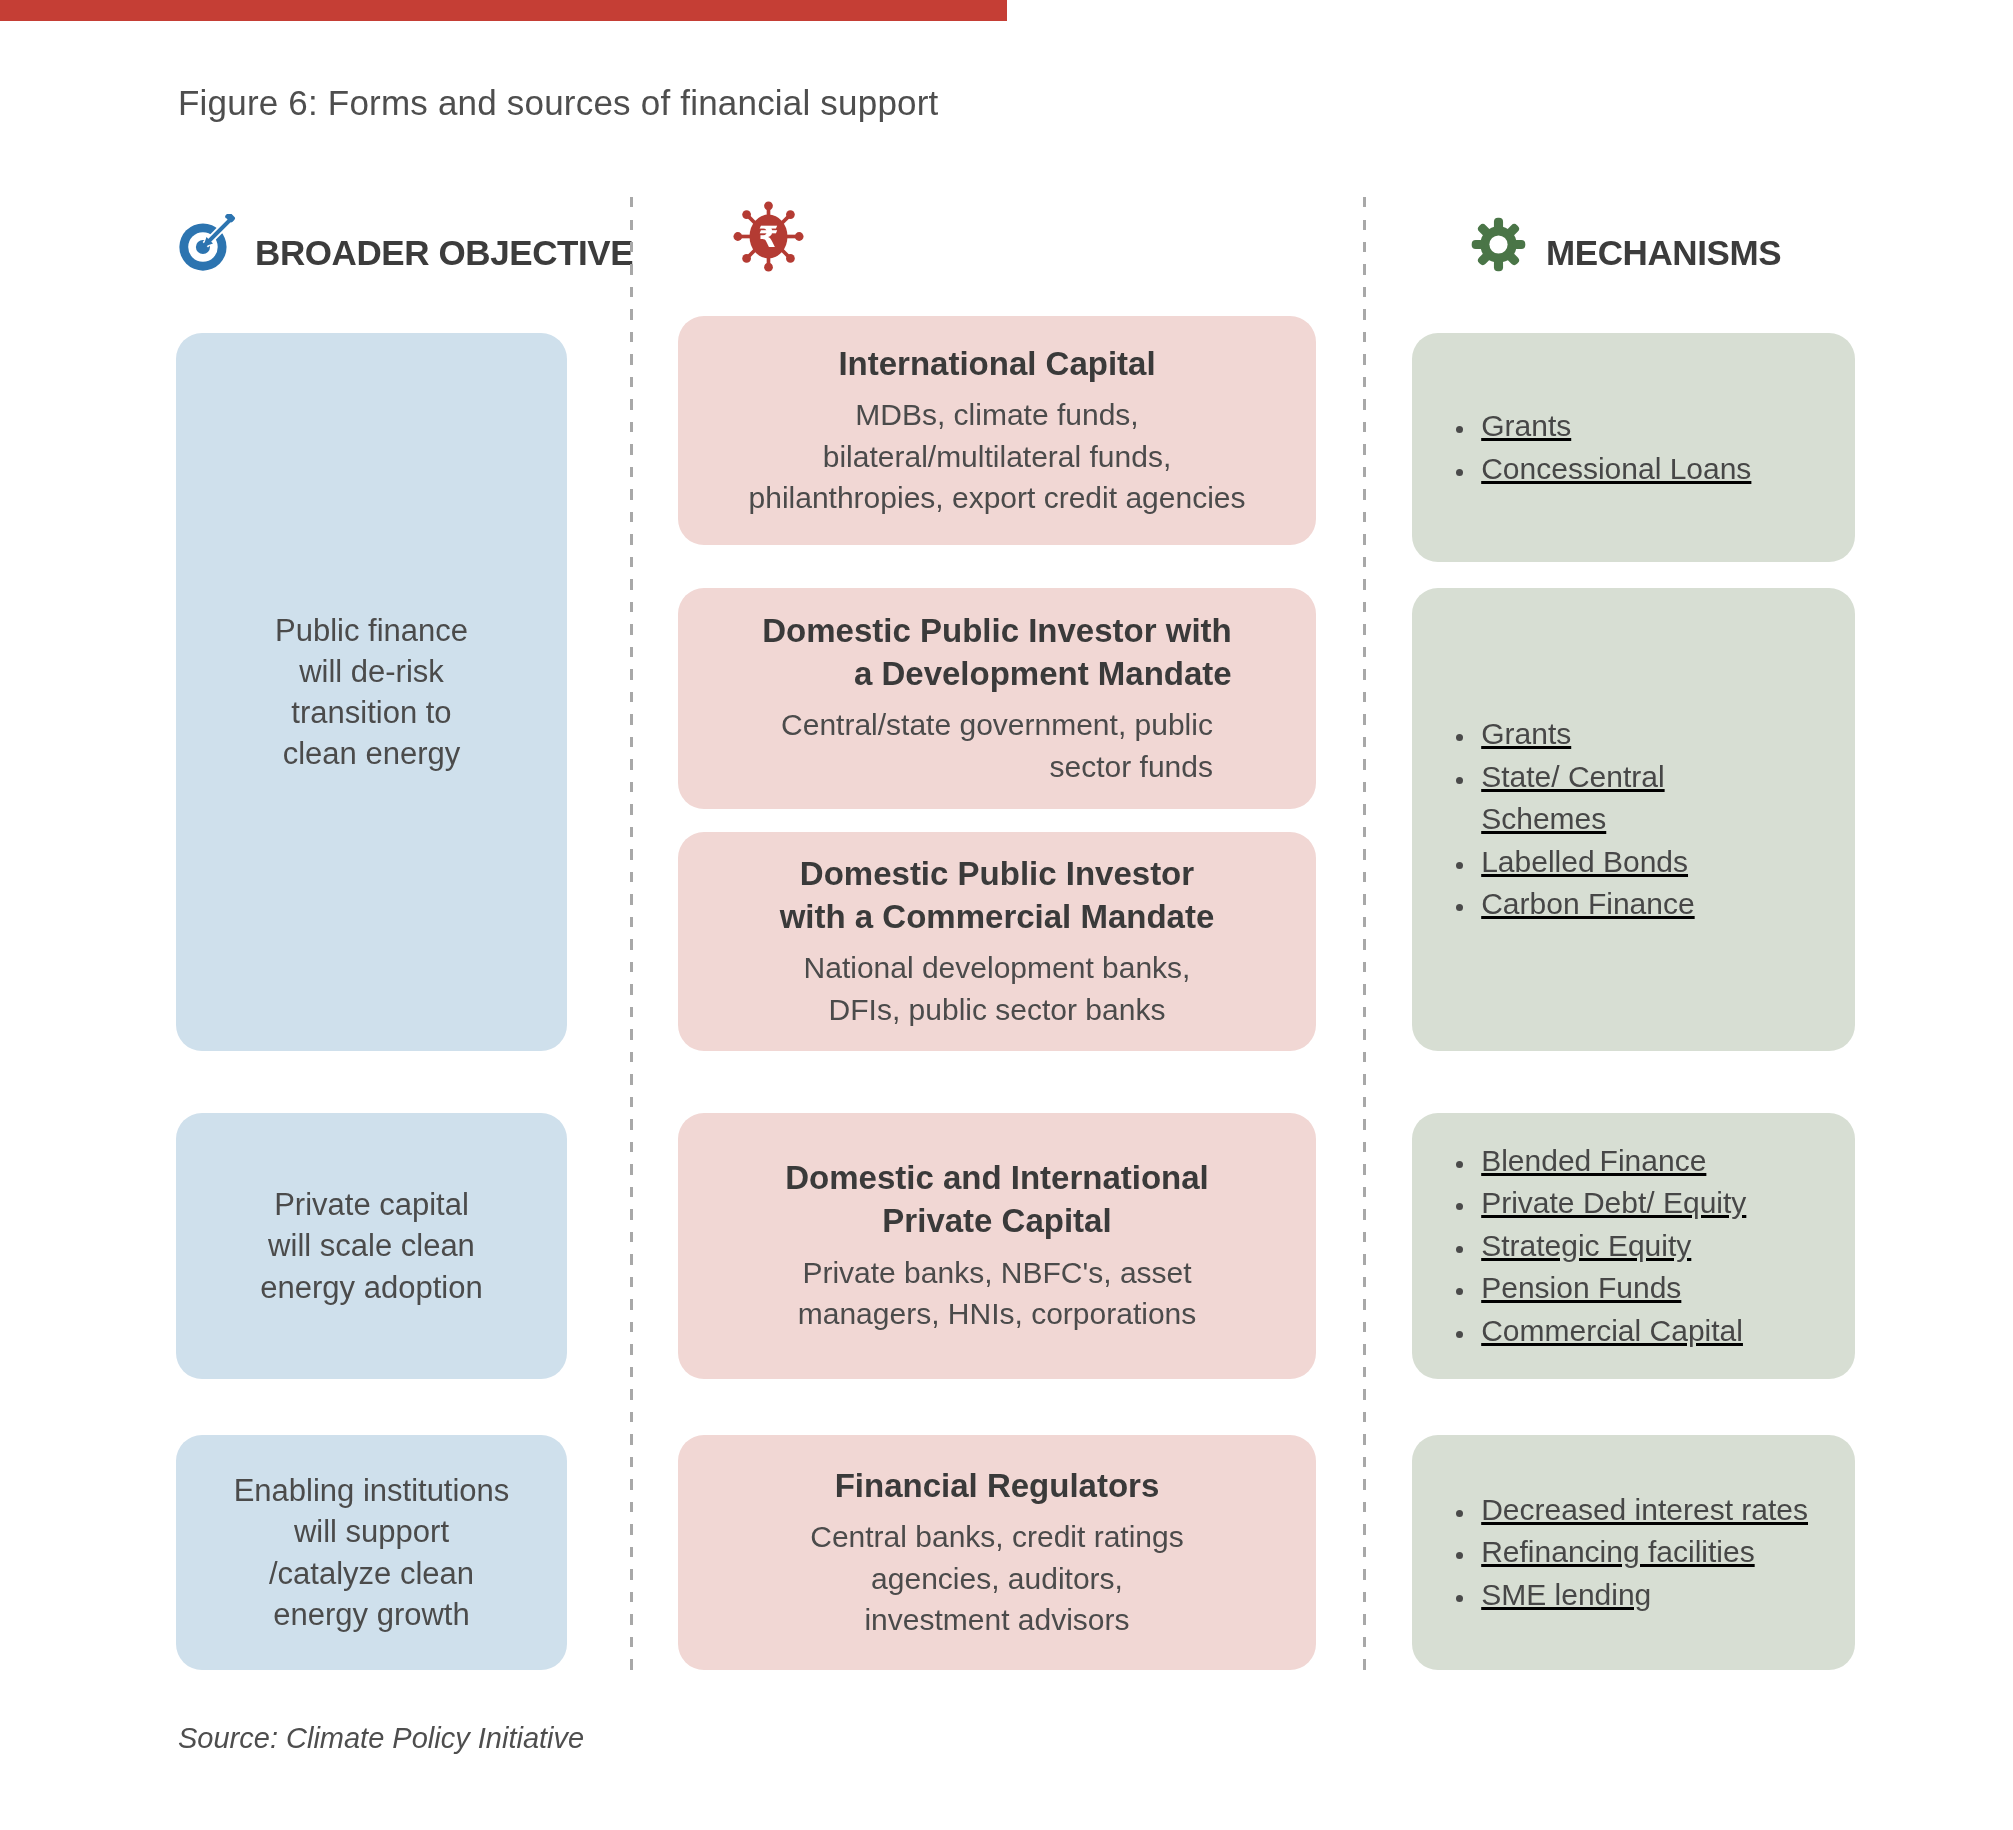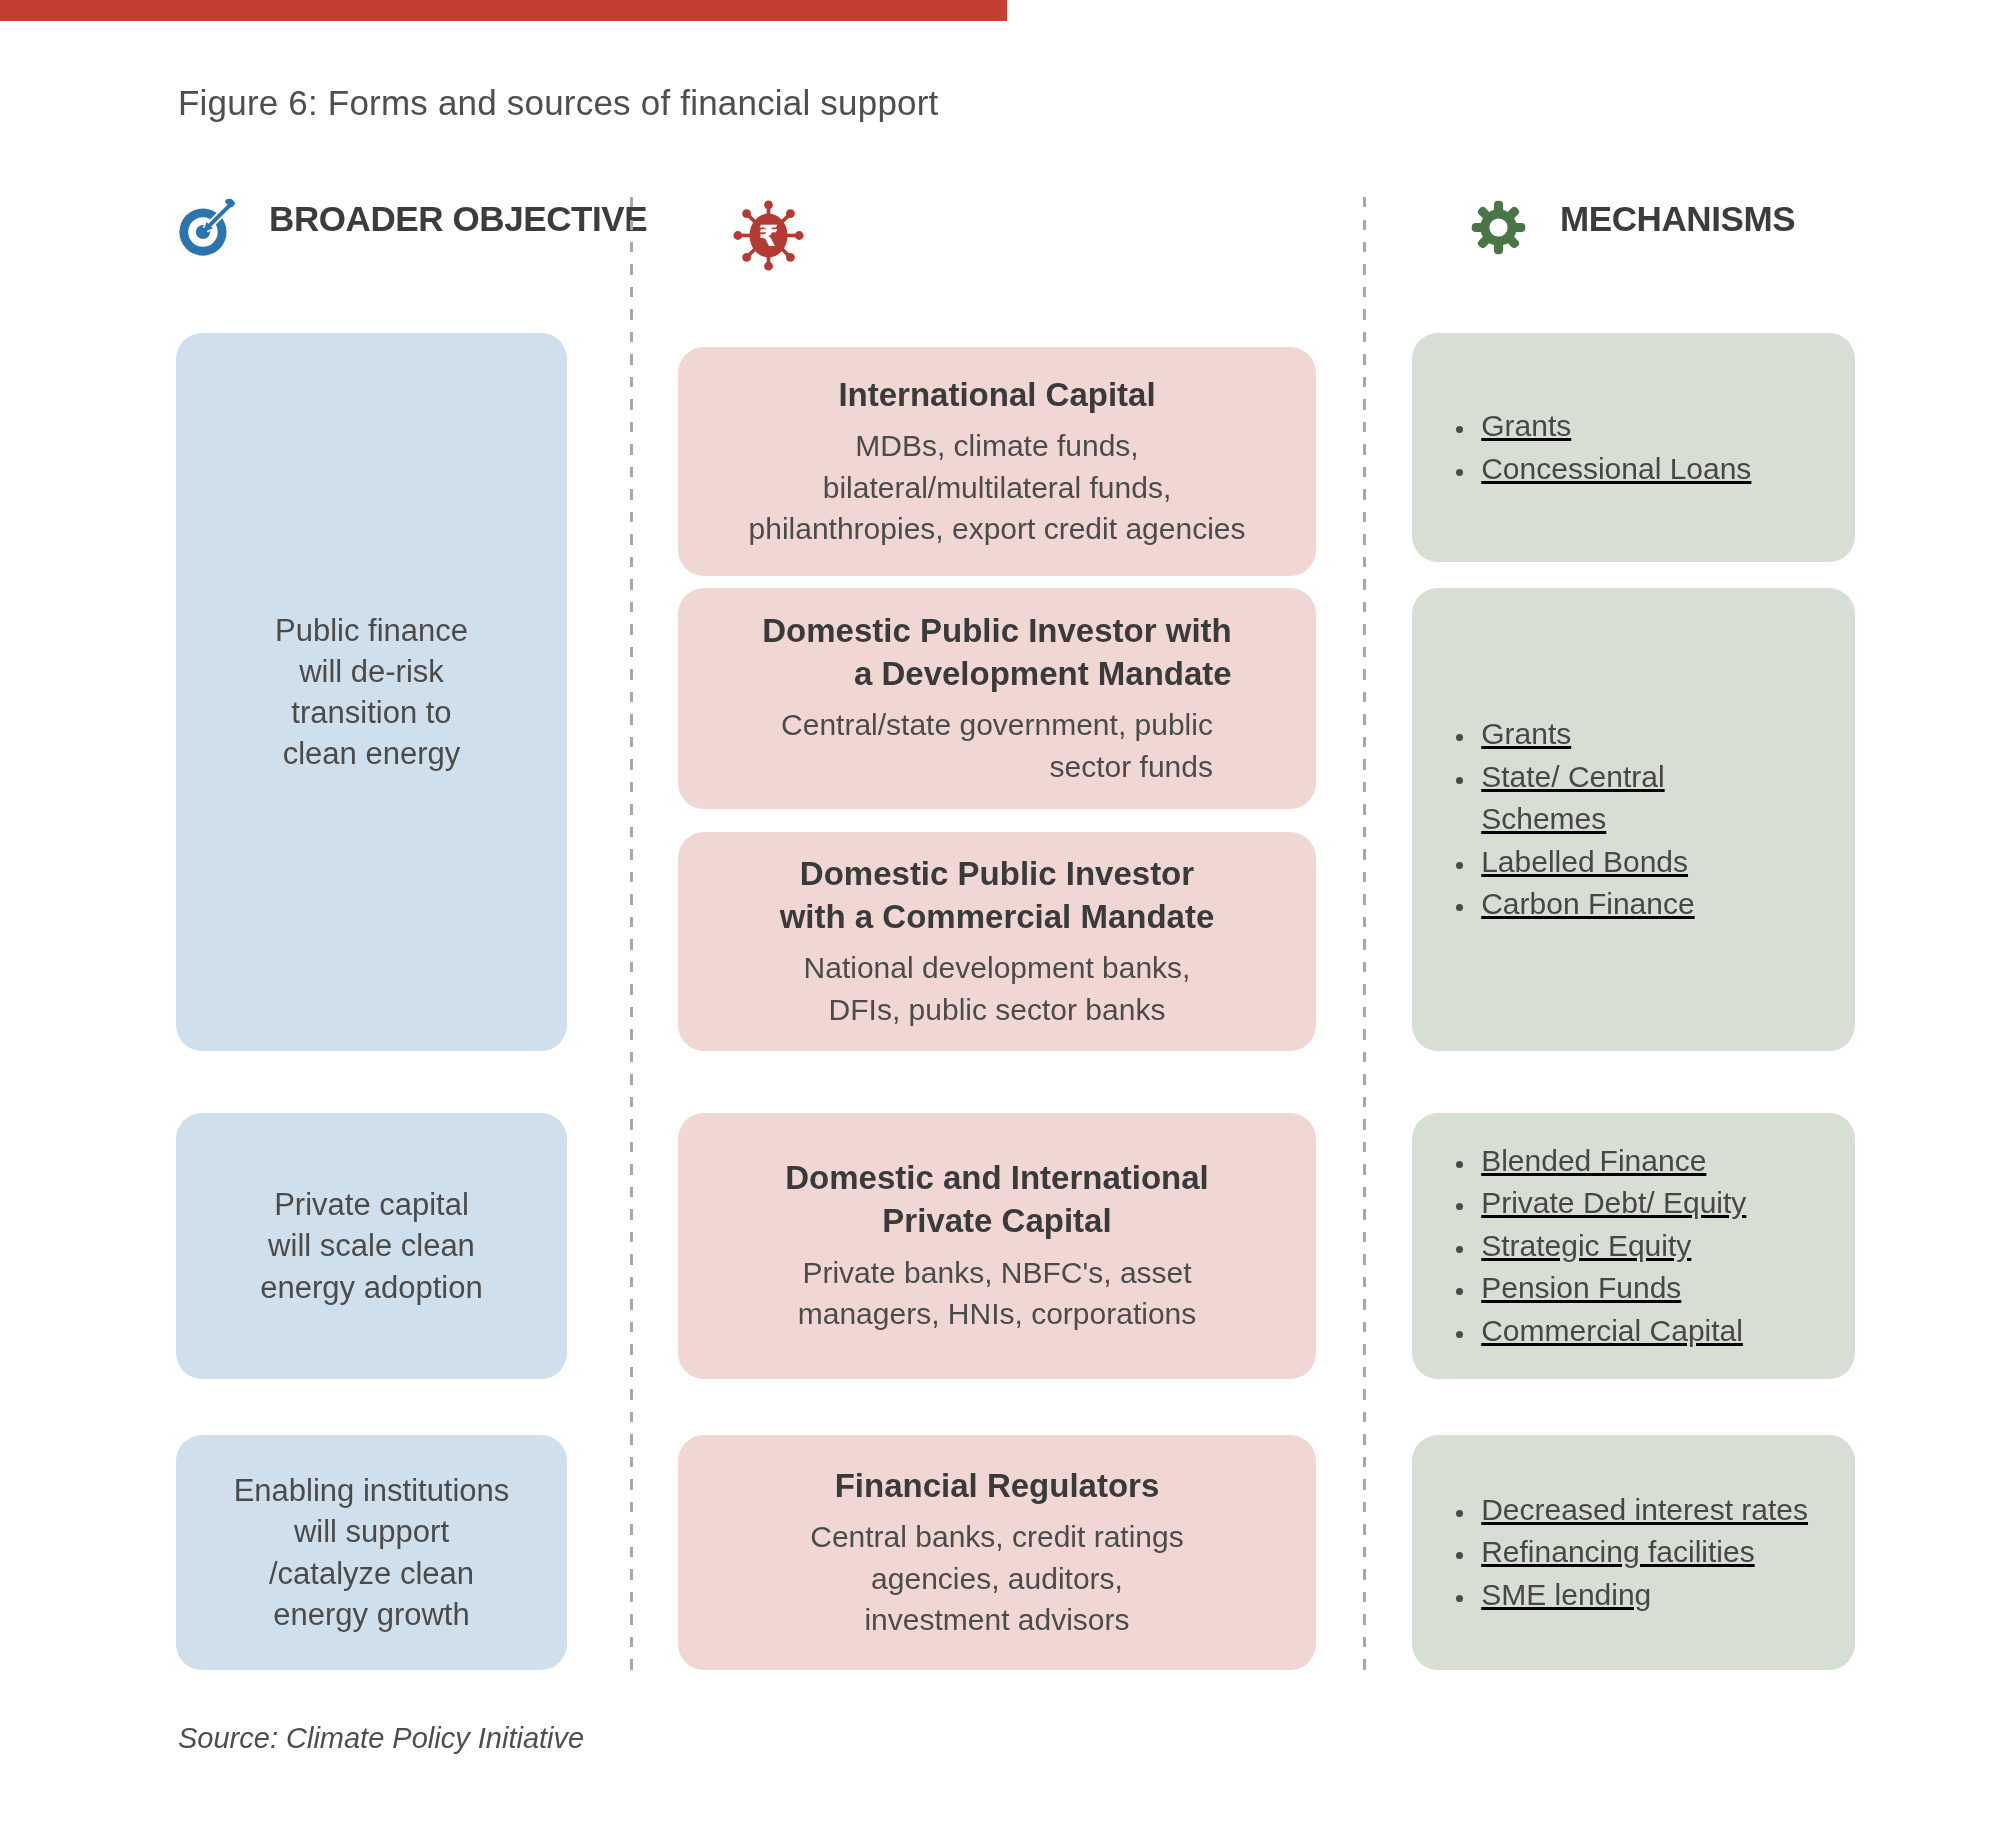--- a/index.html
+++ b/index.html
@@ -13,21 +13,21 @@
   }
   .red-bar{
     position:absolute;left:0;top:0;width:1007px;height:21px;
     background:#c53e35;
   }
   .fig-title{
     position:absolute;left:178px;top:83px;
     font-size:35px;color:#4e4e4e;letter-spacing:0.2px;
   }
   .col-header{
-    position:absolute;display:flex;align-items:flex-start;gap:33px;height:74px;top:199px;
+    position:absolute;display:flex;align-items:flex-end;gap:19px;height:74px;top:199px;
   }
   #hdr-objective{left:177px;}
   #hdr-sources{left:732px;}
   #hdr-mechanisms{left:1470px;}
   .col-header .label{
     font-size:35px;font-weight:bold;color:#3c3c3c;letter-spacing:-0.4px;white-space:nowrap;
   }
   .icon{display:block;line-height:0;}
   .v-divider{
     position:absolute;top:197px;height:1475px;width:2.6px;
@@ -39,21 +39,21 @@
     text-align:center;box-sizing:border-box;
   }
   .box.blue{background:#cfe0ec;left:176px;width:391px;}
   .obj-1{top:333px;height:718px;}
   .obj-2{top:1113px;height:266px;}
   .obj-3{top:1435px;height:235px;}
   .obj-text{
     font-size:31px;line-height:1.33;color:#4b4b4b;white-space:pre-line;
   }
   .box.pink{background:#f1d7d4;left:678px;width:638px;padding:17.3px 21px;}
-  .src-1{top:347px;height:229px;}
+  .src-1{top:316px;height:229px;}
   .src-2{top:588px;height:221px;text-align:right;}
   .src-3{top:832px;height:219px;}
   .src-4{top:1113px;height:266px;}
   .src-5{top:1435px;height:235px;}
   .src-title{
     font-size:33px;font-weight:bold;color:#3a3a3a;line-height:1.3;white-space:pre-line;
   }
   .src-body{
     font-size:30px;color:#4b4b4b;line-height:1.38;white-space:pre-line;margin-top:8.6px;
   }

